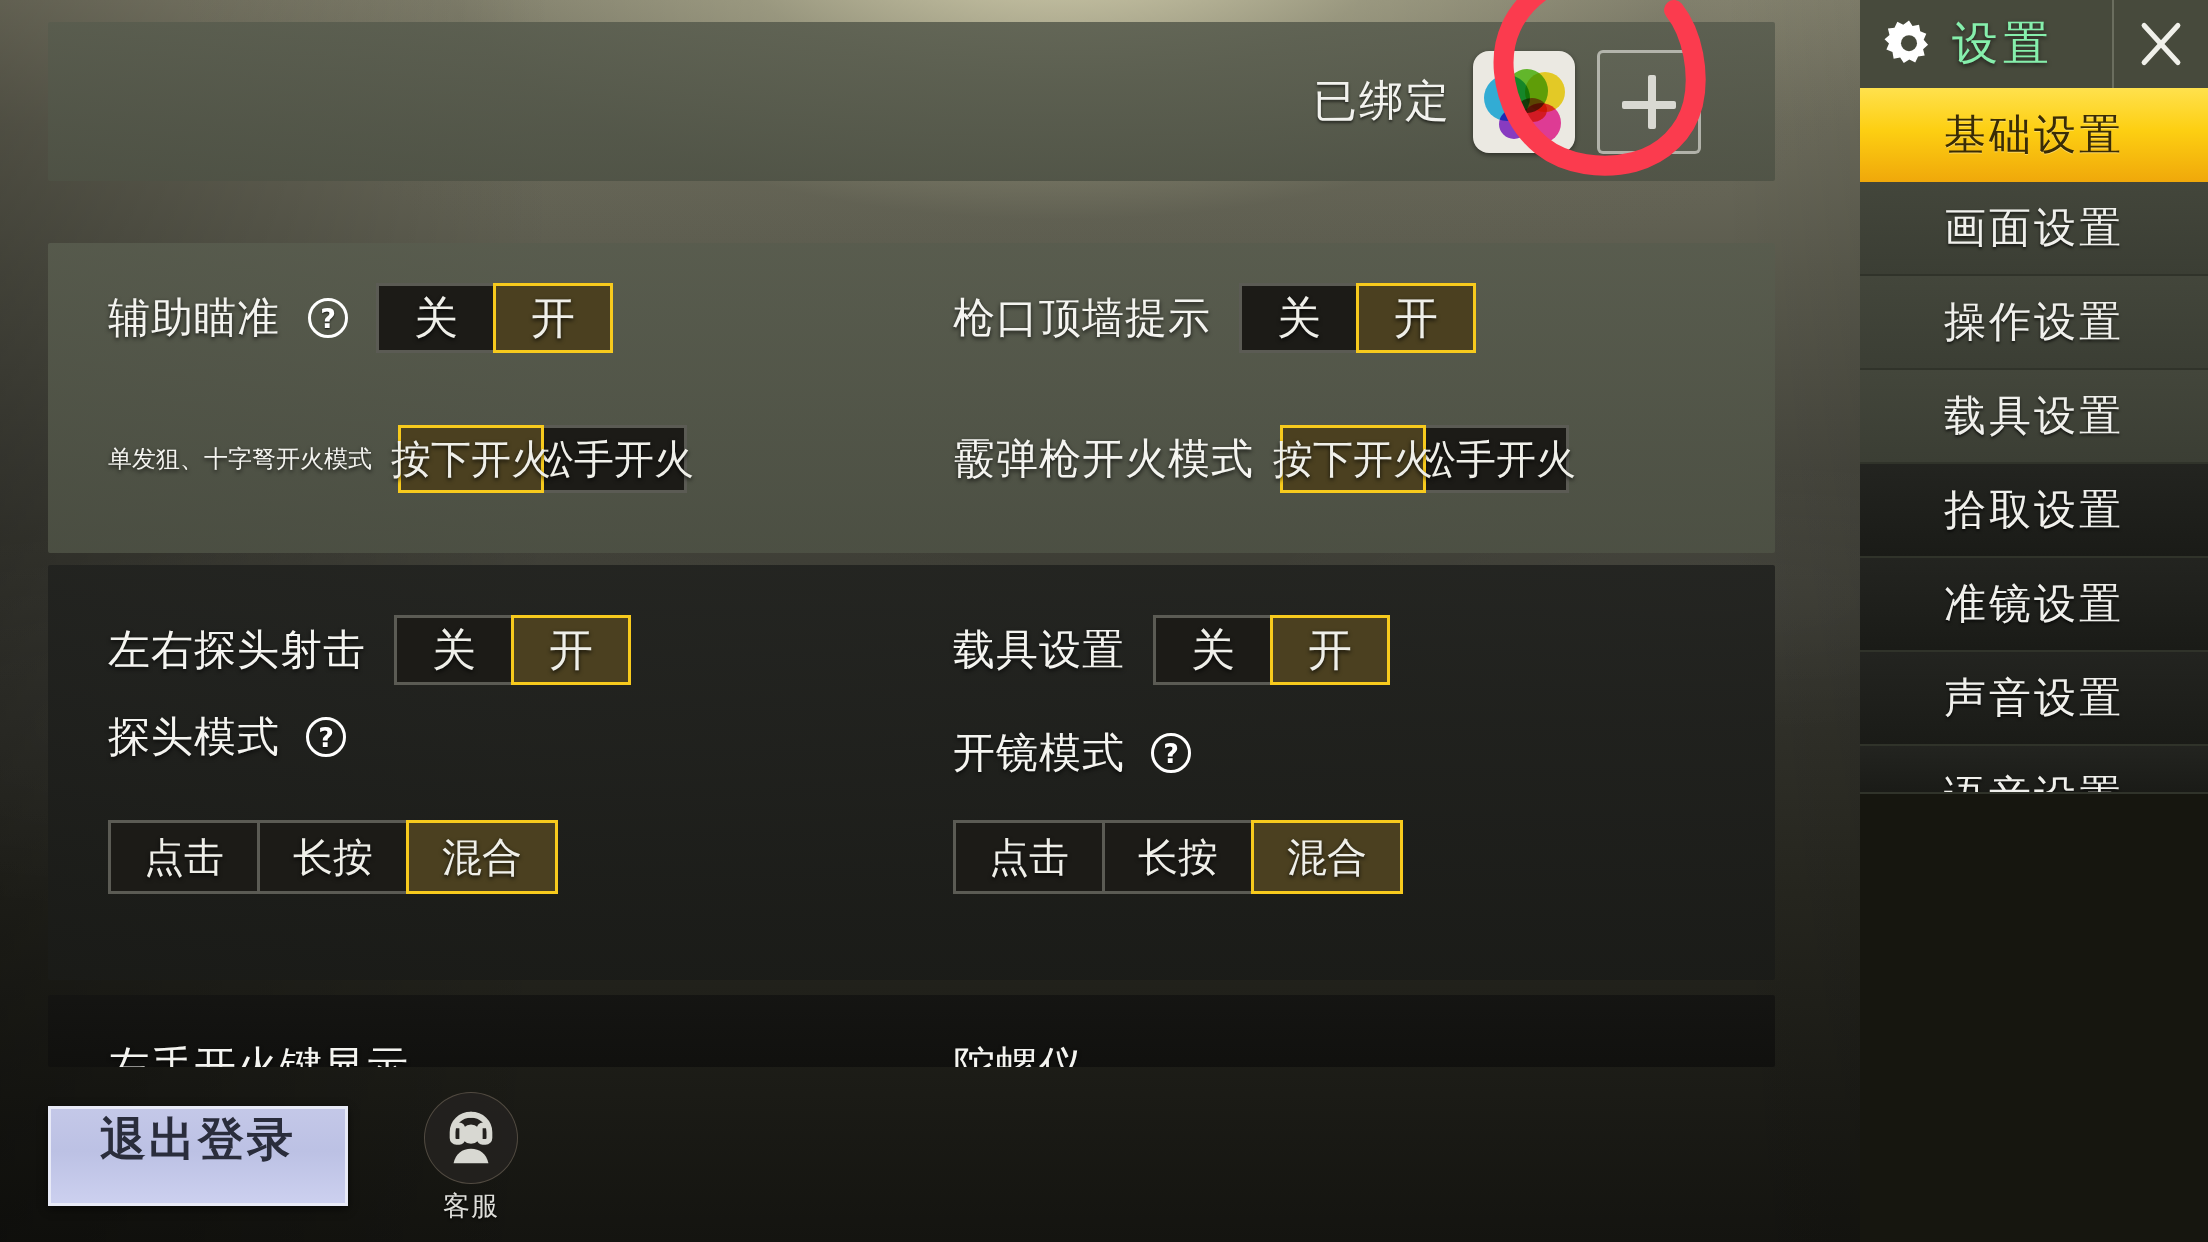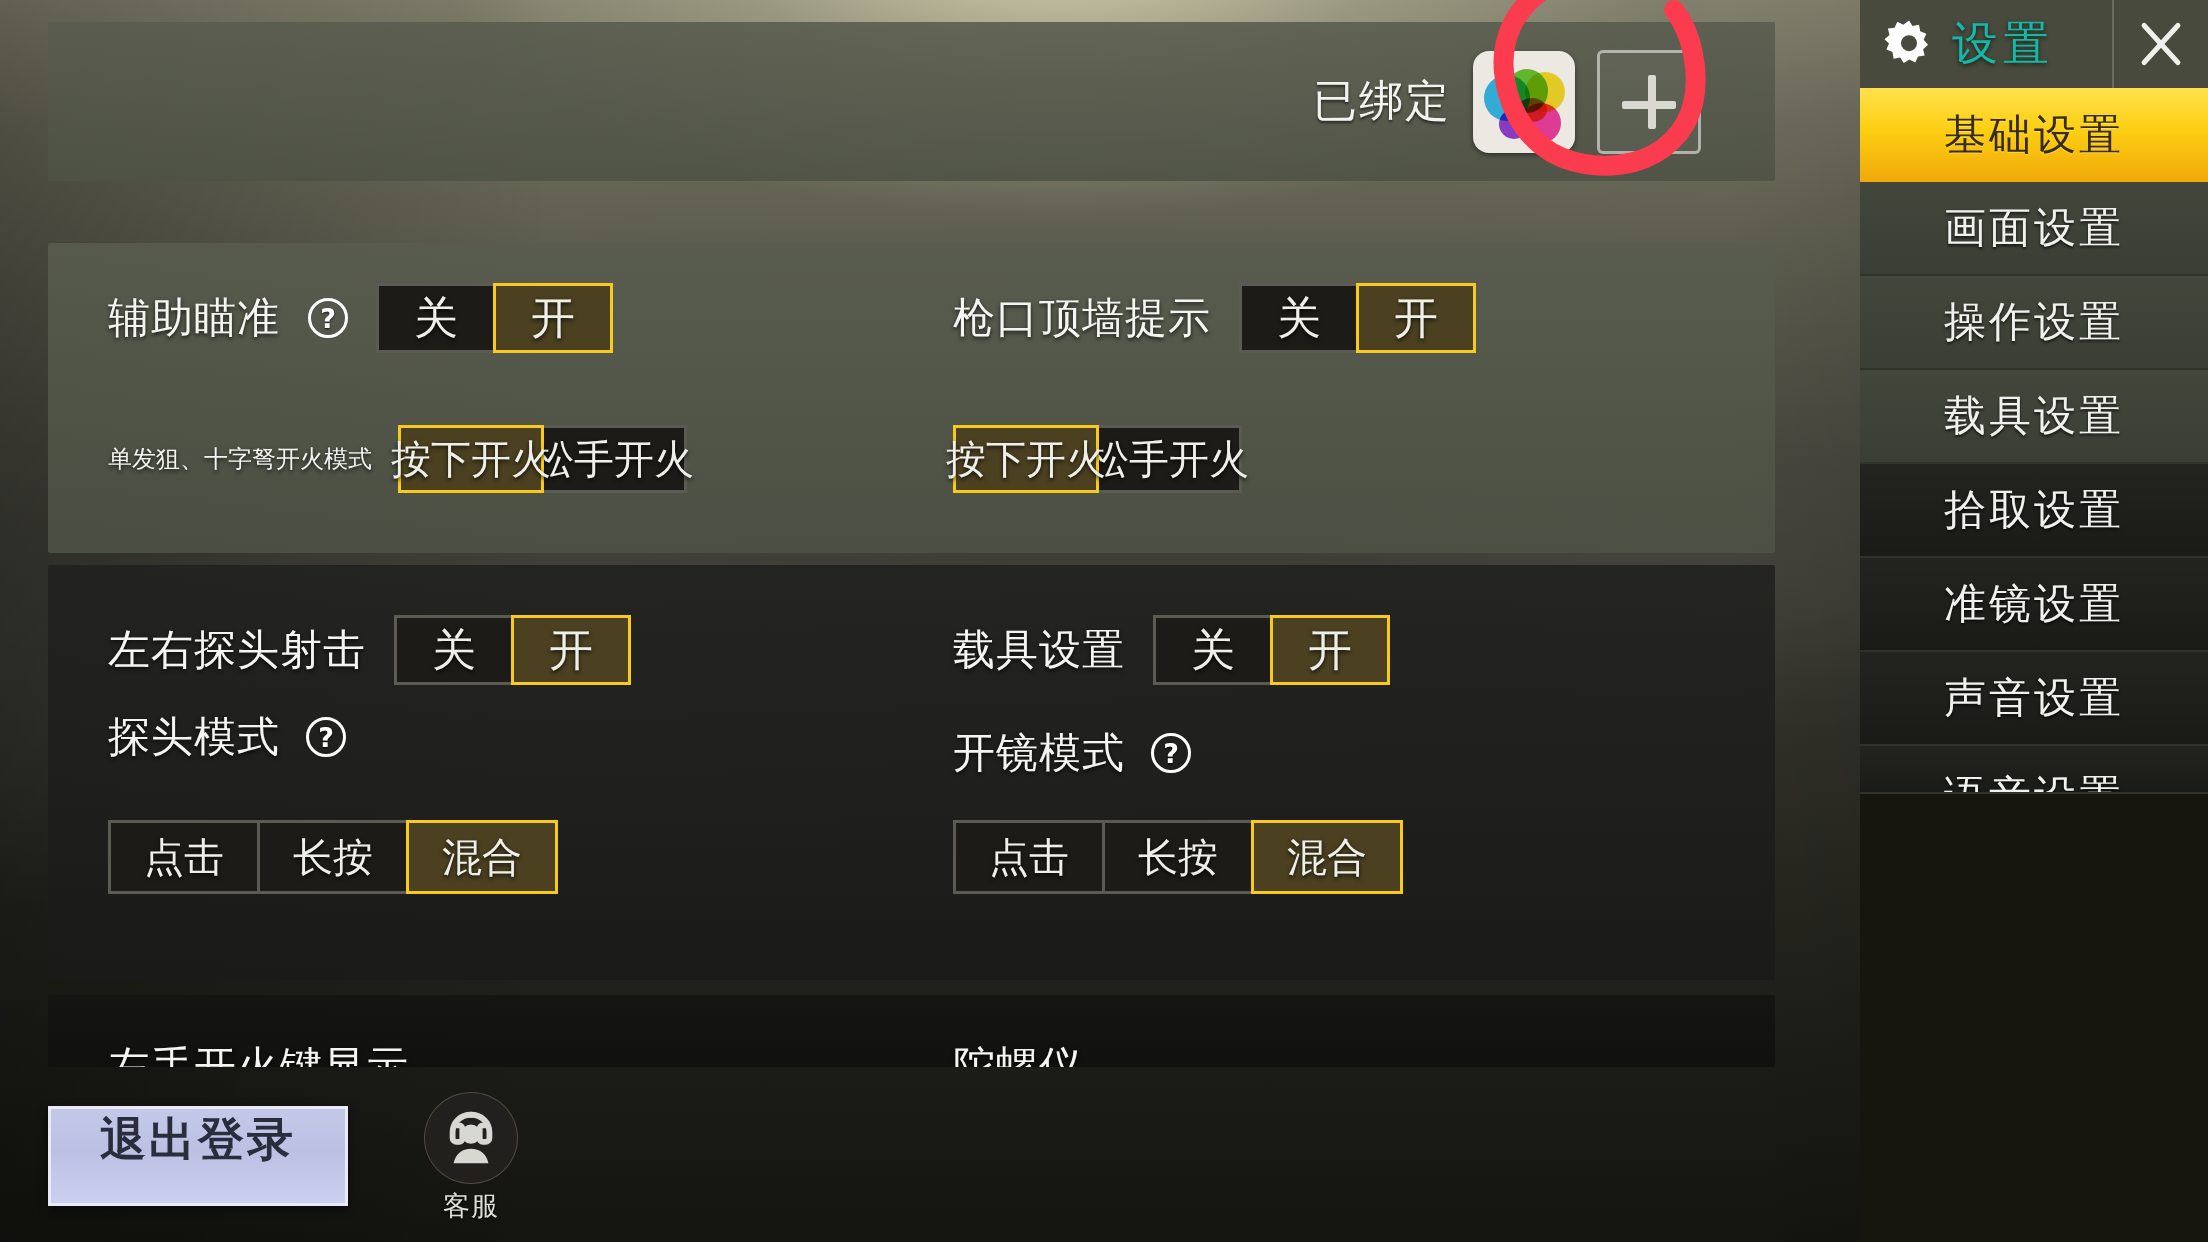--- a/index.html
+++ b/index.html
@@ -205,21 +205,21 @@
     background: #474a3c;
   }
   #sidebar-title-zone {
     flex: 1;
     display: flex; align-items: center;
     gap: 16px;
     padding-left: 22px;
   }
   #gear-icon { width: 54px; height: 54px; flex:none; }
   #sidebar-title {
-    color: #14b8a6; font-size: 46px; letter-spacing: 5px;
+    color: #86efac; font-size: 46px; letter-spacing: 5px;
     text-shadow: 0 2px 4px rgba(0,0,0,0.6);
   }
   #close-btn {
     width: 96px;
     border-left: 2px solid #6b6e5f;
     display: flex; align-items: center; justify-content: center;
     background: #474a3c;
   }
   #close-icon { width: 54px; height: 54px; }
 
@@ -301,20 +301,21 @@
 
     <div class="row" style="left:60px; top:182px; gap:26px;">
       <div class="row-label small">单发狙、十字弩开火模式</div>
       <div class="seg seg-fire">
         <div class="seg-item on">按下开火</div>
         <div class="seg-item">松手开火</div>
       </div>
     </div>
 
     <div class="row" style="left:905px; top:182px; gap:26px;">
+      <div class="row-label">霰弹枪开火模式</div>
       <div class="seg seg-fire">
         <div class="seg-item on">按下开火</div>
         <div class="seg-item">松手开火</div>
       </div>
     </div>
   </div>
 
   <div class="panel panel-dark" style="top:565px; height:415px;">
 
     <div class="row" style="left:60px; top:50px; gap:28px;">

